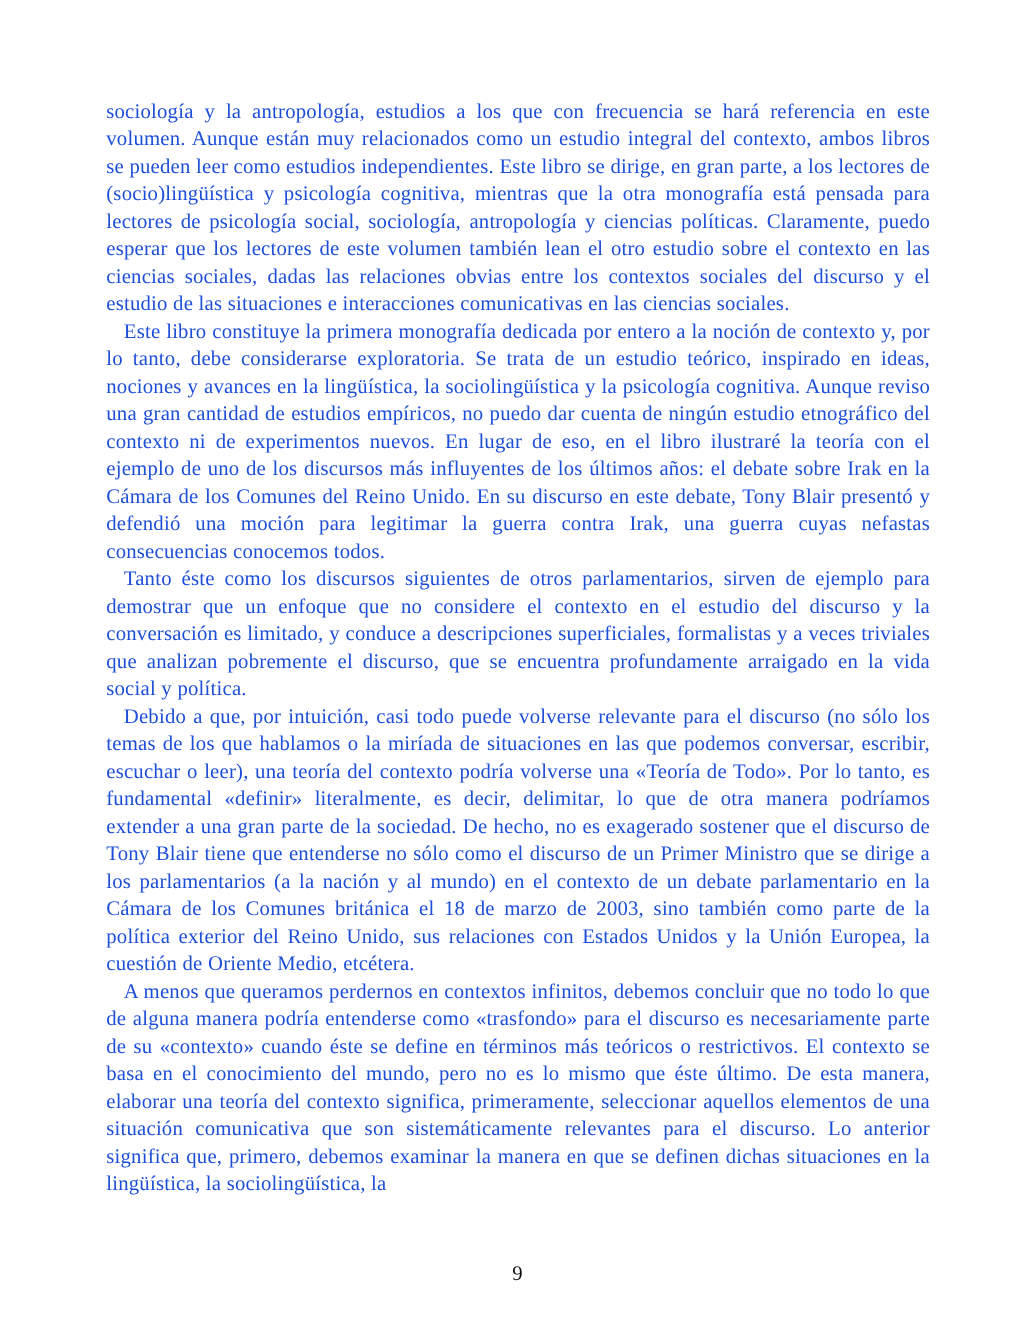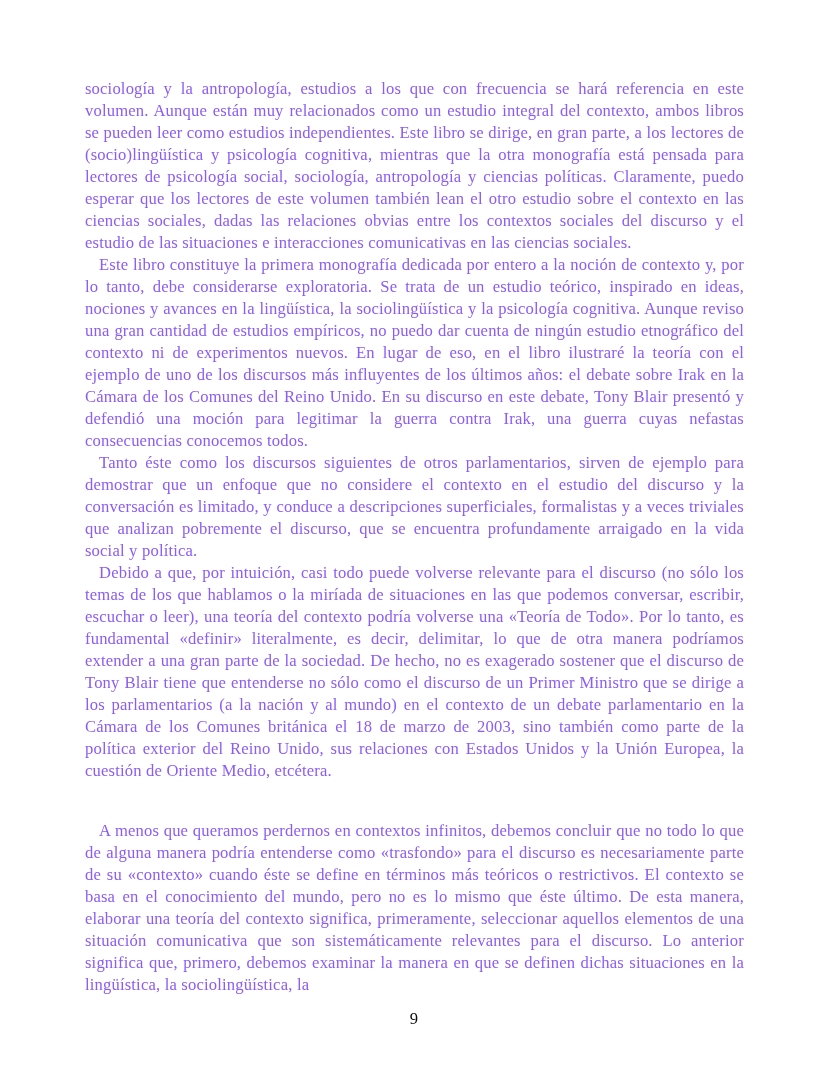--- a/index.html
+++ b/index.html
@@ -24,21 +24,21 @@
     left: 85px;
     top: 78px;
     width: 659px;
   }
 
   .para {
     margin: 0;
     font-family: "Liberation Serif", "DejaVu Serif", serif;
     font-size: 16.6px;
     line-height: 22.0px;
-    color: #8b5cf6;
+    color: #1d4ed8;
     text-align: justify;
     text-justify: inter-word;
     -webkit-hyphens: none;
     hyphens: none;
     letter-spacing: 0.01em;
     word-spacing: 0.005em;
   }
 
   
   .para.continuation {
@@ -46,21 +46,20 @@
   }
 
   
   .para.indented {
     text-indent: 14px;
   }
 
   
   .para:last-child {
     text-align: justify;
-    margin-top: 38px;
   }
 
   .folio {
     position: absolute;
     left: 0;
     right: 0;
     top: 1009px;
     text-align: center;
     font-family: "Liberation Serif", "DejaVu Serif", serif;
     font-size: 16.6px;

